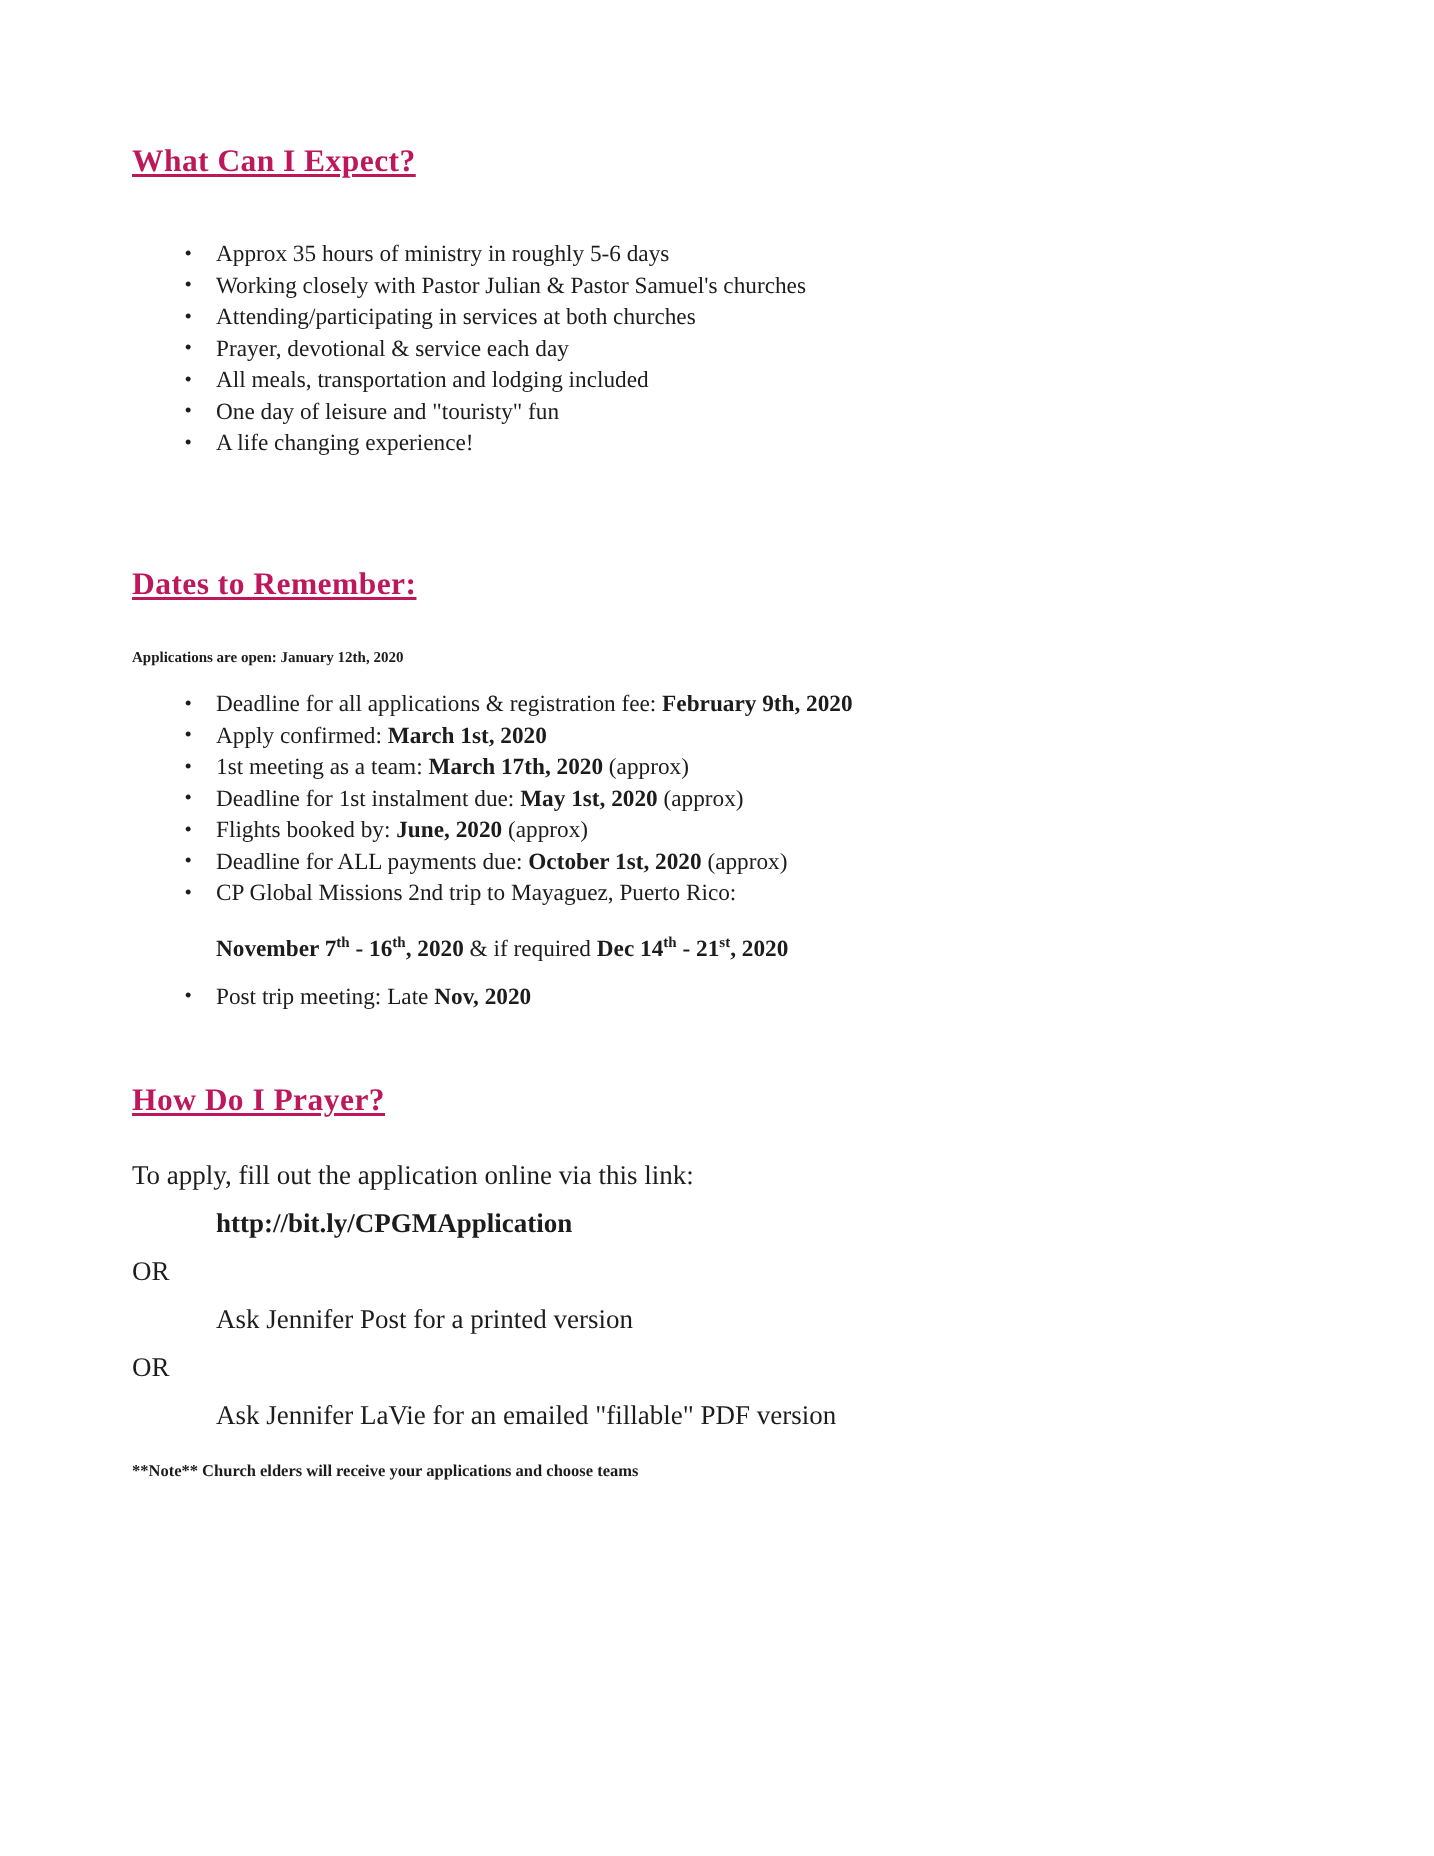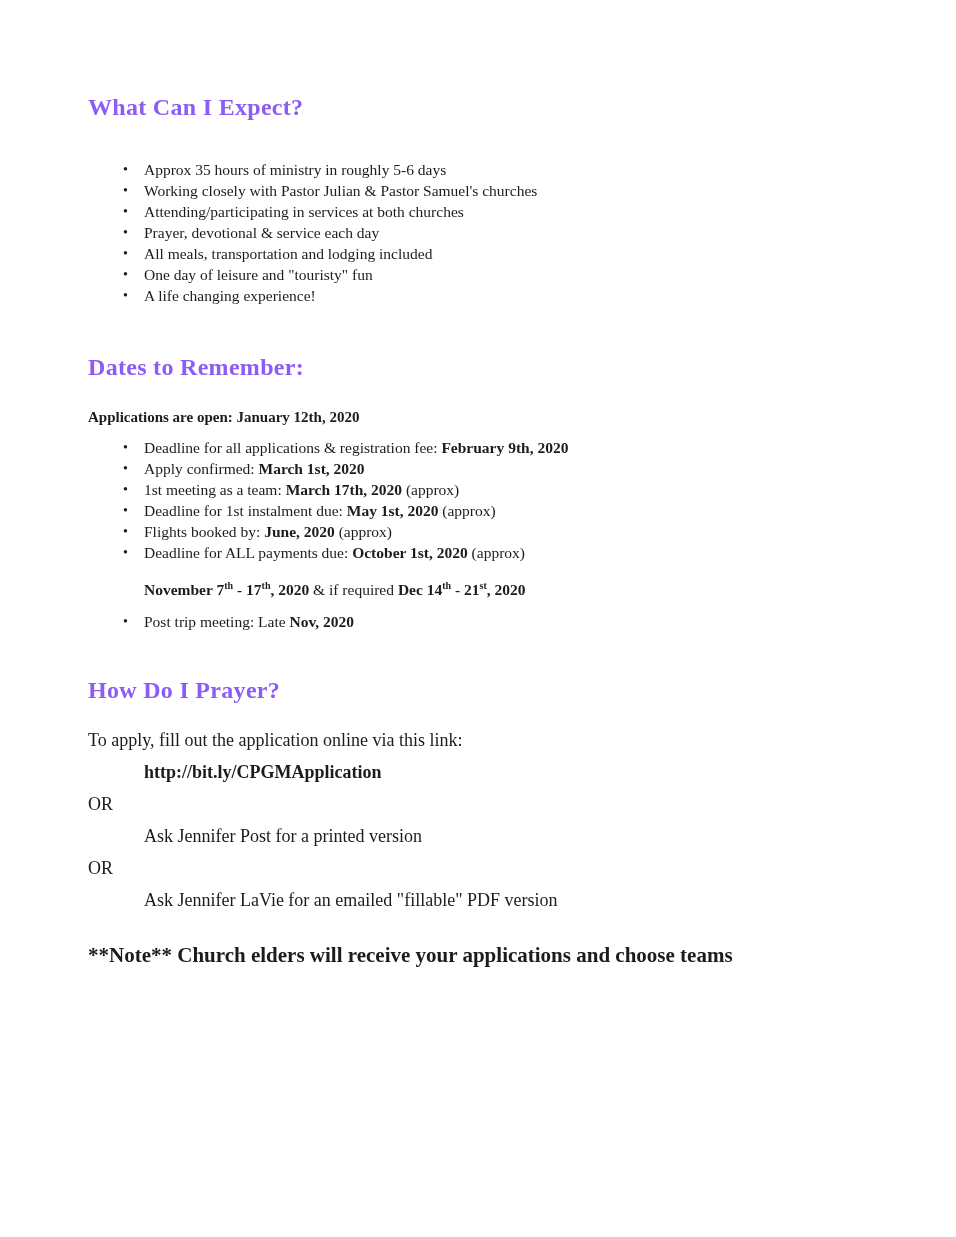--- a/index.html
+++ b/index.html
@@ -10,48 +10,49 @@
     font-family: "Liberation Serif", "DejaVu Serif", serif;
     color: #1c1c1c;
     overflow: hidden;
   }
   .page {
     width: 956px;
     height: 1237px;
     padding: 93px 80px 0 88px;
   }
   h1 {
-    font-size: 24px;
+    font-size: 21px;
     font-weight: bold;
     line-height: 28px;
-    color: #8b5cf6;
+    text-decoration: underline;
+    color: #be185d;
     letter-spacing: 0.3px;
   }
   .h1-expect { margin-bottom: 38px; }
-  .h1-dates  { margin-top: 47px; margin-bottom: 26px; }
+  .h1-dates  { margin-top: 69px; margin-bottom: 26px; }
   .h1-apply  { margin-top: 44px; margin-bottom: 26px; }
 
   ul { list-style: none; }
   li {
     position: relative;
     font-size: 15.5px;
     line-height: 21px;
     padding-left: 56px;
   }
   li::before {
     content: "\2022";
     position: absolute;
     left: 35px;
     top: 0;
     font-size: 14px;
   }
   .dates-list { margin-top: 10px; }
 
   .bold-intro {
-    font-size: 15px;
+    font-size: 10px;
     font-weight: bold;
     line-height: 20px;
   }
   b { font-weight: bold; }
 
   .trip-dates {
     margin-top: 12px;
     margin-left: 56px;
     font-size: 15.5px;
     line-height: 21px;
@@ -63,23 +64,23 @@
   .post-trip-list { margin-top: 11px; }
 
   .para {
     font-size: 18px;
     line-height: 21px;
   }
   .spaced { margin-top: 11px; }
   .indent { margin-left: 56px; }
   .link-text { font-weight: bold; }
   .note {
-    margin-top: 34px;
+    margin-top: 17px;
     font-weight: bold;
-    font-size: 21px;
+    font-size: 11px;
     line-height: 21px;
   }
 </style>
 </head>
 <body>
 
 <div class="page">
 
   <h1 class="h1-expect">What Can I Expect?</h1>
 
@@ -97,23 +98,24 @@
 
   <p class="bold-intro">Applications are open: January 12th, 2020</p>
 
   <ul class="dates-list">
     <li><span>Deadline for all applications &amp; registration fee: </span><b>February 9th, 2020</b><span></span></li>
     <li><span>Apply confirmed: </span><b>March 1st, 2020</b><span></span></li>
     <li><span>1st meeting as a team: </span><b>March 17th, 2020</b><span> (approx)</span></li>
     <li><span>Deadline for 1st instalment due: </span><b>May 1st, 2020</b><span> (approx)</span></li>
     <li><span>Flights booked by: </span><b>June, 2020</b><span> (approx)</span></li>
     <li><span>Deadline for ALL payments due: </span><b>October 1st, 2020</b><span> (approx)</span></li>
+    <li><span>CP Global Missions 2nd trip to Mayaguez, Puerto Rico:</span><b></b><span></span></li>
   </ul>
 
-  <p class="trip-dates"><b>November 7</b><sup>th</sup><b> - 17</b><sup>th</sup><b>, 2020</b><span> &amp; if required </span><b>Dec 14</b><sup>th</sup><b> - 21</b><sup>st</sup><b>, 2020</b></p>
+  <p class="trip-dates"><b>November 7</b><sup>th</sup><b> - 16</b><sup>th</sup><b>, 2020</b><span> &amp; if required </span><b>Dec 14</b><sup>th</sup><b> - 21</b><sup>st</sup><b>, 2020</b></p>
 
   <ul class="post-trip-list">
     <li><span>Post trip meeting: Late </span><b>Nov, 2020</b></li>
   </ul>
 
   <h1 class="h1-apply">How Do I Prayer?</h1>
 
   <p class="para">To apply, fill out the application online via this link:</p>
 
   <p class="para spaced indent link-text">http://bit.ly/CPGMApplication</p>

